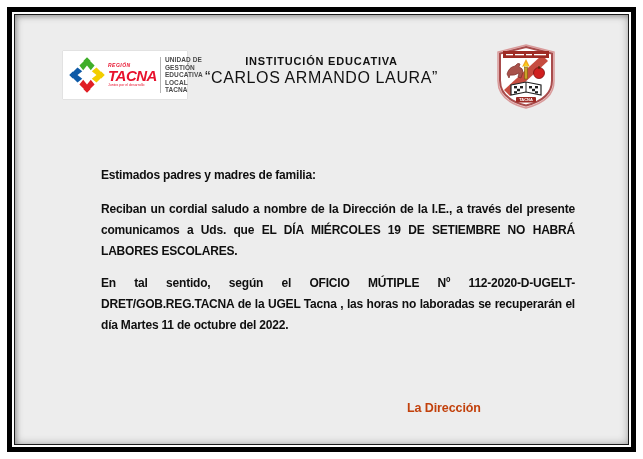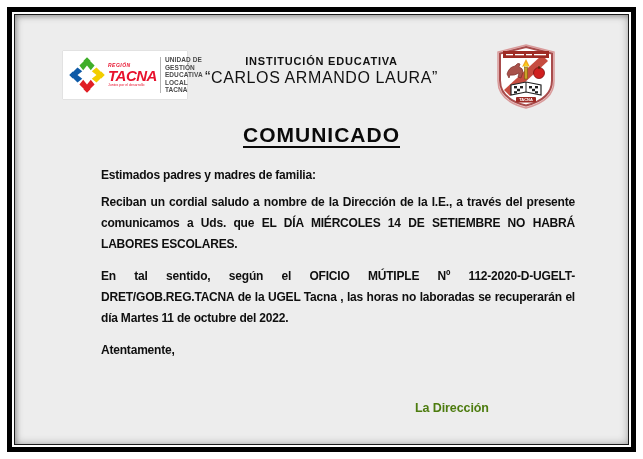--- a/index.html
+++ b/index.html
@@ -68,26 +68,26 @@
     text-underline-offset: 4px;
   }
 
   
   .body-text {
     position: absolute; left: 86px; top: 150px; width: 474px;
     color: #0f0f0f;
     font-size: 12px; font-weight: bold; letter-spacing: -0.2px;
     line-height: 21px;
   }
-  .salutation { margin-bottom: 6px; }
+  .salutation { margin-bottom: 13px; }
   .para { text-align: justify; margin-bottom: 11px; }
   .closing { margin-top: 6px; }
   .signature {
-    position: absolute; left: 400px; top: 386px;
-    font-size: 12.5px; font-weight: bold; color: #4d7c0f; letter-spacing: -0.1px;
+    position: absolute; left: 392px; top: 386px;
+    font-size: 12.5px; font-weight: bold; color: #c2410c; letter-spacing: -0.1px;
   }
 </style>
 </head>
 <body>
 
 <div class="page">
   <div class="frame-outer">
     <div class="frame-inner">
 
       <div class="logo-box">
@@ -164,26 +164,24 @@
               <rect x="41" y="43" width="3" height="2.4"></rect>
             <rect x="38" y="45.8" width="3" height="2.4"></rect>
               <rect x="41" y="48.2" width="3" height="2.2"></rect>
           </g>
         </g>
 
         <rect x="22" y="54" width="20" height="5.5" rx="1" fill="#9e2b25"></rect>
         <text x="32" y="58.4" text-anchor="middle" font-size="4" fill="#ffffff" font-family="Liberation Sans, sans-serif" font-weight="bold">TACNA</text>
       </svg>
 
-      <div class="doc-title">COMUNICADO</div>
 
       <div class="body-text">
         <div class="salutation">Estimados padres y madres de familia:</div>
-        <div class="para">Reciban un cordial saludo a nombre de la Dirección de la I.E., a través del presente comunicamos a Uds. que EL DÍA MIÉRCOLES 14 DE SETIEMBRE NO HABRÁ LABORES ESCOLARES.</div>
+        <div class="para">Reciban un cordial saludo a nombre de la Dirección de la I.E., a través del presente comunicamos a Uds. que EL DÍA MIÉRCOLES 19 DE SETIEMBRE NO HABRÁ LABORES ESCOLARES.</div>
         <div class="para">En tal sentido, según el OFICIO MÚTIPLE Nº 112-2020-D-UGELT-DRET/GOB.REG.TACNA  de la UGEL Tacna , las horas no laboradas se recuperarán el día Martes 11 de octubre del 2022.</div>
-        <div class="closing">Atentamente,</div>
       </div>
 
       <div class="signature">La Dirección</div>
 
     </div>
   </div>
 </div>
 
 </body></html>

